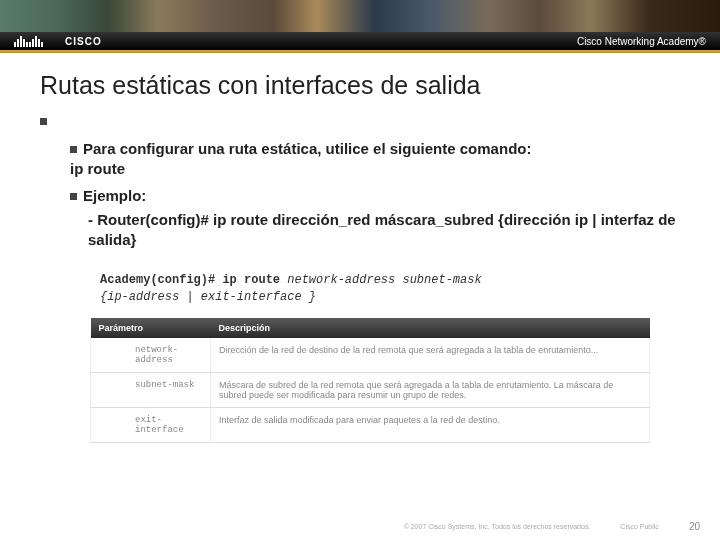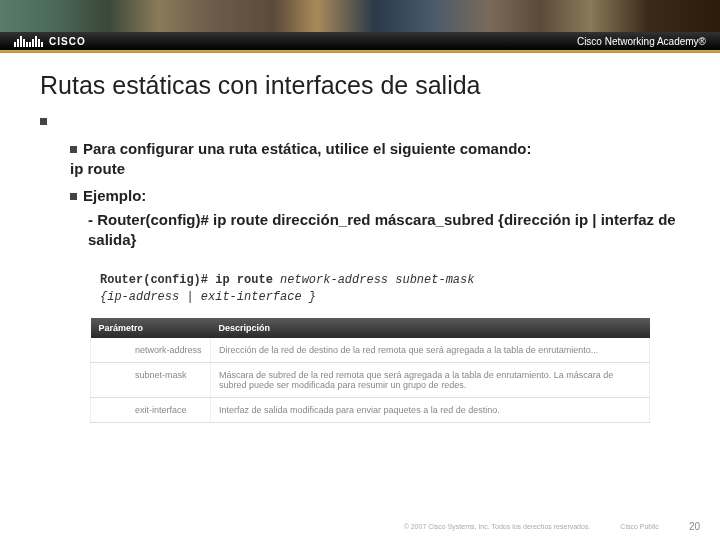--- a/index.html
+++ b/index.html
@@ -1,20 +1,20 @@
 <!DOCTYPE html>
 <html><head>
 <meta charset="utf-8">
 <style>
   * { box-sizing: border-box; margin: 0; padding: 0; }
   body { font-family: Arial, sans-serif; width: 720px; height: 540px; background: #fff; overflow: hidden; position: relative; }
   .header-band { height: 50px; background: #000; position: relative; display: flex; align-items: center; }
   .header-images { position: absolute; inset: 0; background: linear-gradient(90deg, #5a7a6a 0%, #4a6858 8%, #3a4838 15%, #8a7a5a 22%, #6a5a4a 30%, #5a4a3a 38%, #aa8a5a 44%, #2a3a4a 52%, #4a5a6a 60%, #7a6a5a 68%, #5a4a3a 75%, #8a7a5a 82%, #3a2a1a 90%, #2a1a0a 100%); }
   .header-bar { position: absolute; bottom: 0; left: 0; right: 0; height: 18px; background: linear-gradient(180deg, #333 0%, #000 100%); display: flex; align-items: center; justify-content: space-between; padding: 0 14px; }
-  .logo { color: #fff; display: flex; align-items: center; gap: 6px; text-align: center; }
+  .logo { color: #fff; display: flex; align-items: center; gap: 22px; text-align: center; }
   .logo-bars { display: flex; gap: 1px; align-items: flex-end; }
   .logo-bars span { width: 2px; background: #fff; display: inline-block; }
   .b1 { height: 5px; } .b2 { height: 8px; } .b3 { height: 11px; } .b4 { height: 8px; } .b5 { height: 5px; }
   .b6 { height: 5px; } .b7 { height: 8px; } .b8 { height: 11px; } .b9 { height: 8px; } .b10 { height: 5px; }
   .logo-text { font-size: 10px; font-weight: bold; letter-spacing: 1px; }
   .academy { color: #fff; font-size: 10px; }
   .gold-line { height: 3px; background: linear-gradient(180deg, #d4a84a 0%, #b8923a 100%); }
   .content { padding: 18px 40px 0 40px; }
   .title { font-size: 25px; font-weight: normal; color: #222; margin-bottom: 10px; }
   .subtitle { font-size: 18px; color: #222; margin-bottom: 8px; }
@@ -22,21 +22,21 @@
   .body-list { margin-left: 30px; font-size: 15px; color: #222; line-height: 1.35; }
   .body-list .item { margin-bottom: 6px; font-weight: bold; }
   .sub-item { margin-left: 18px; margin-top: 4px; }
   .code-box { margin: 14px 0 0 50px; width: 560px; }
   .code-pre { font-family: "Courier New", monospace; font-size: 12px; font-weight: bold; padding: 8px 10px; color: #333; line-height: 1.4; }
   .code-pre .ital { font-style: italic; font-weight: normal; }
   .param-table { border-collapse: collapse; width: 100%; font-size: 9px; margin-top: 4px; }
   .param-table th { background: linear-gradient(180deg, #5a5a5a 0%, #2a2a2a 100%); color: #fff; text-align: left; padding: 5px 8px; font-weight: bold; }
   .param-table th:first-child { width: 120px; }
   .param-table td { padding: 7px 8px; color: #888; border-bottom: 1px solid #ddd; border-left: 1px solid #eee; border-right: 1px solid #eee; vertical-align: top; }
-  .param-table td:first-child { font-family: Liberation Sans, sans-serif; padding-left: 44px; }
+  .param-table td:first-child { font-family: Liberation Mono, monospace; padding-left: 44px; }
   .footer { position: absolute; bottom: 8px; left: 0; right: 0; display: flex; justify-content: flex-end; align-items: center; gap: 30px; padding-right: 20px; font-size: 7px; color: #aaa; }
   .page-num { color: #888; font-size: 10px; }
 </style>
 </head>
 <body>
 
 <div class="header-band">
   <div class="header-images"></div>
   <div class="header-bar">
     <div class="logo">
@@ -70,21 +70,21 @@
       <span>ip route</span>
     </div>
     <div class="item">
       <span class="bullet-sq"></span><span>Ejemplo:</span>
       <div class="sub-item">- Router(config)# ip route dirección_red máscara_subred {dirección ip | interfaz de salida}</div>
     </div>
   </div>
 
   <div class="code-box">
     <div class="code-pre">
-      <span>Router(config)# ip route </span><span class="ital">network-address  subnet-mask</span><br>
+      <span>Academy(config)# ip route </span><span class="ital">network-address  subnet-mask</span><br>
       <span class="ital">{ip-address | exit-interface }</span>
     </div>
     <table class="param-table">
       <thead>
         <tr>
           <th>Parámetro</th>
           <th>Descripción</th>
         </tr>
       </thead>
       <tbody>

